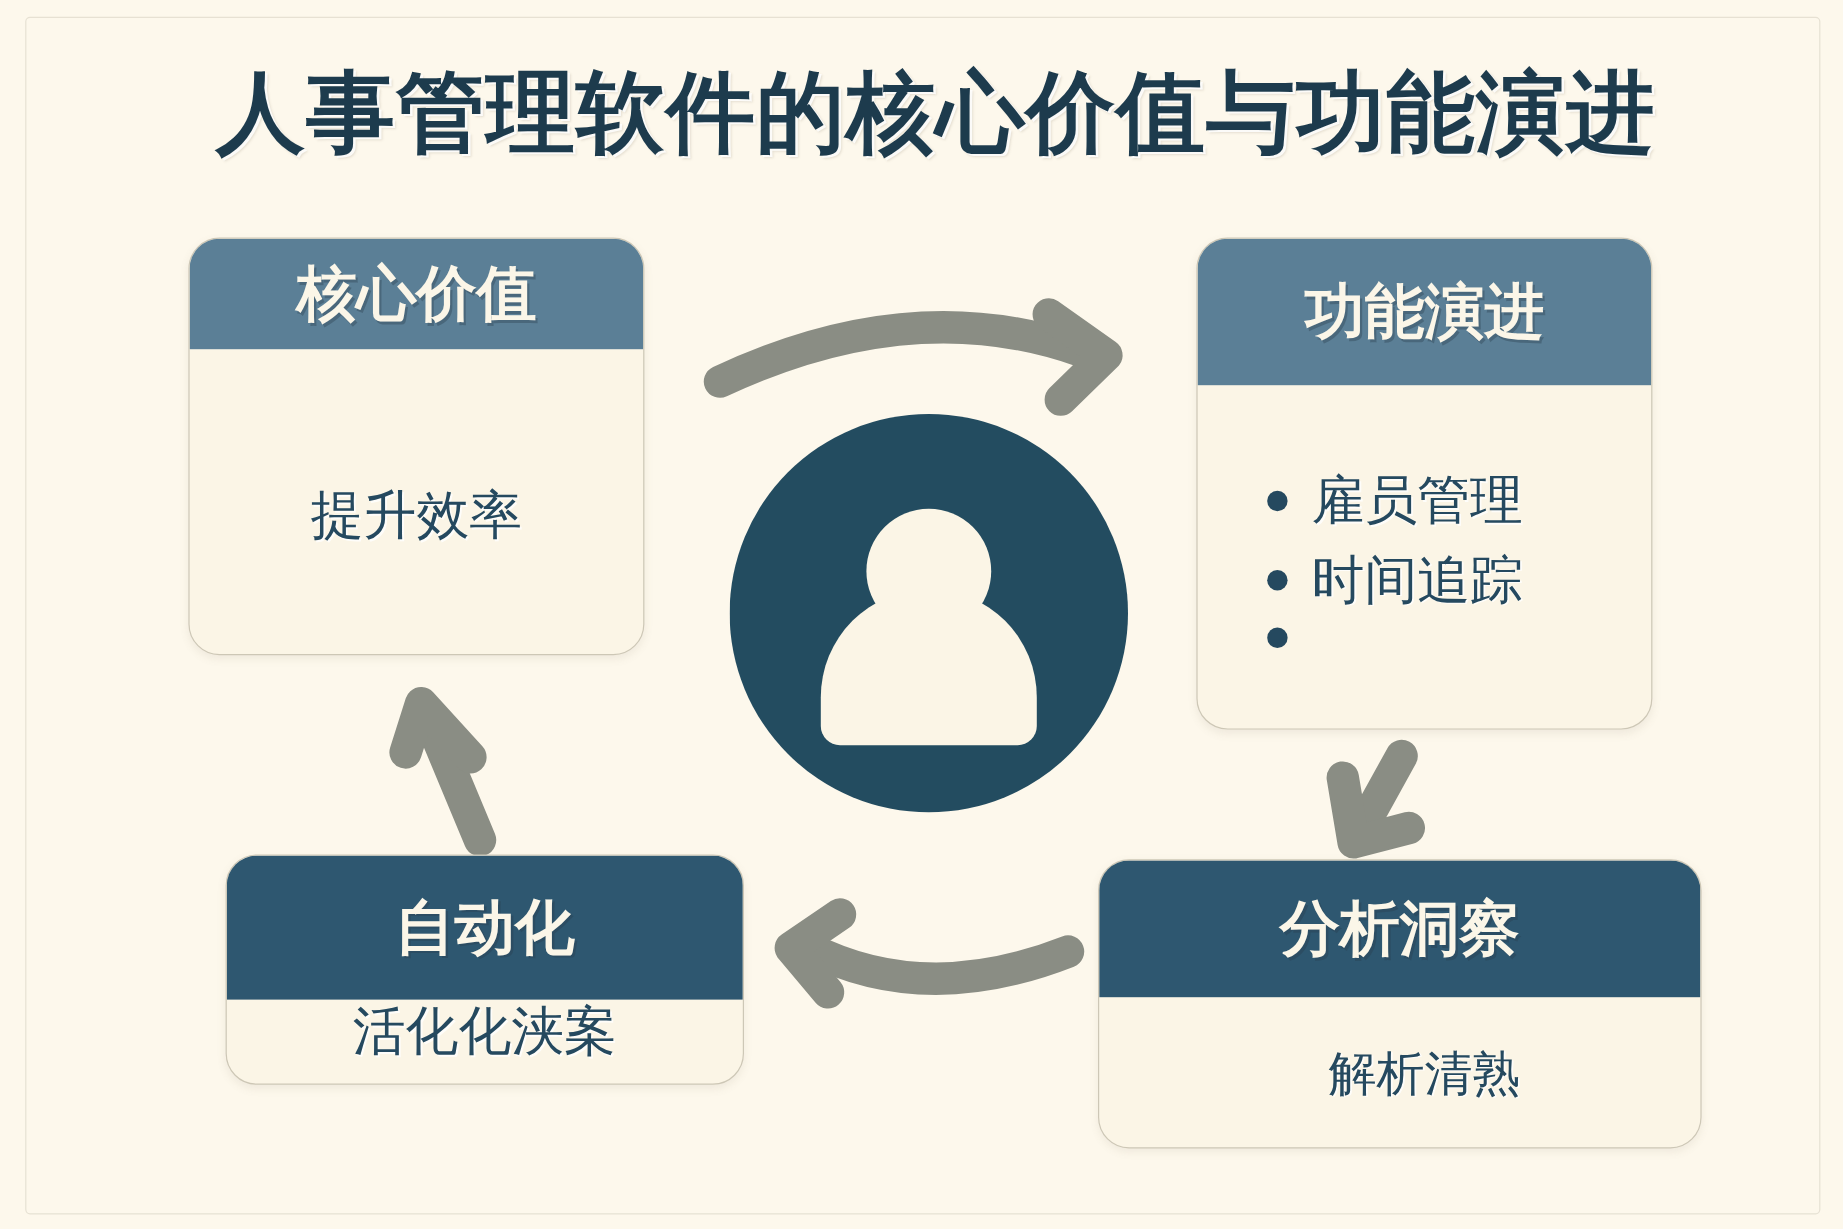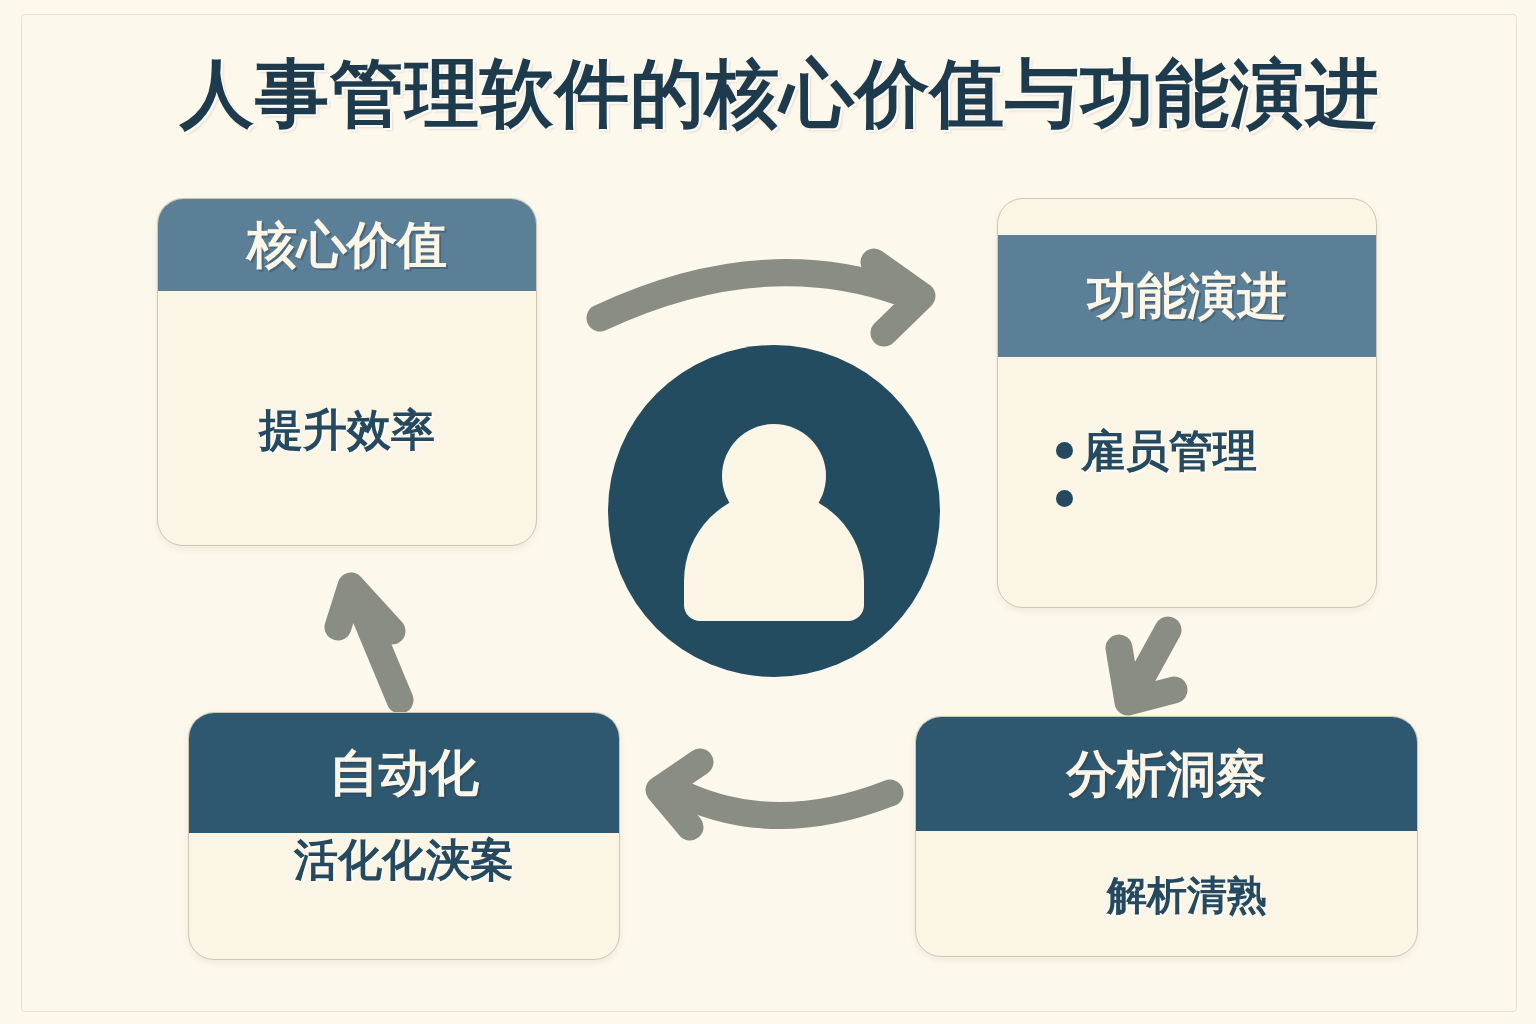--- a/index.html
+++ b/index.html
@@ -72,21 +72,21 @@
     font-weight: 700;
     text-shadow: 2px 2px 0 rgba(40,60,75,0.35);
     box-sizing: border-box;
   }
   .card-body {
     position: absolute;
     left: 0;
     width: 100%;
     box-sizing: border-box;
     color: #25495f;
-    font-weight: 700;
+    font-weight: 400;
   }
 
   
   #card-core-value { left: 157px; top: 198px; width: 380px; height: 348px; }
   #card-core-value .card-header { height: 92px; background: #5b7f96; font-size: 50px; }
   #card-core-value .card-body {
     top: 122px;
     height: 226px;
     display: flex;
     flex-direction: column;
@@ -96,51 +96,51 @@
     padding-bottom: 8px;
   }
   #card-core-value .body-line {
     font-size: 44px;
     line-height: 54px;
     text-shadow: 1.5px 1.5px 0 rgba(255,255,255,0.8);
   }
 
   
   #card-feature-evolution { left: 997px; top: 198px; width: 380px; height: 410px; }
-  #card-feature-evolution .card-header { height: 122px; background: #5b7f96; font-size: 50px; margin-top: 36px; }
+  #card-feature-evolution .card-header { height: 122px; background: #5b7f96; font-size: 50px; }
   #card-feature-evolution .card-body {
     top: 122px;
     height: 288px;
     display: flex;
     flex-direction: column;
     align-items: flex-start;
     justify-content: center;
     gap: 12px;
     padding-left: 58px;
   }
   #card-feature-evolution .bullet-row {
     display: flex;
     align-items: center;
-    gap: 8px;
+    gap: 20px;
   }
   #card-feature-evolution .bullet-dot {
     width: 17px;
     height: 17px;
     border-radius: 50%;
     background: #25495f;
     flex: none;
   }
   #card-feature-evolution .bullet-label {
     font-size: 44px;
     line-height: 54px;
     text-shadow: 1.5px 1.5px 0 rgba(255,255,255,0.8);
   }
 
   
-  #card-automation { left: 188px; top: 712px; width: 432px; height: 248px; }
+  #card-automation { left: 188px; top: 712px; width: 432px; height: 192px; }
   #card-automation .card-header { height: 120px; background: #2e5770; font-size: 50px; }
   #card-automation .card-body {
     top: 120px;
     height: 128px;
     display: flex;
     align-items: flex-start;
     justify-content: center;
   }
   #card-automation .body-line {
     font-size: 44px;
@@ -223,20 +223,24 @@
       <div class="body-line">提升效率</div>
     </div>
   </div>
 
   <div class="card" id="card-feature-evolution">
     <div class="card-header">功能演进</div>
     <div class="card-body">
       <div class="bullet-row">
         <span class="bullet-dot"></span>
         <span class="bullet-label">雇员管理</span>
+      </div>
+      <div class="bullet-row">
+        <span class="bullet-dot"></span>
+        <span class="bullet-label">时间追踪</span>
       </div>
       <div class="bullet-row">
         <span class="bullet-dot"></span>
       </div>
     </div>
   </div>
 
   <div class="card" id="card-automation">
     <div class="card-header">自动化</div>
     <div class="card-body">

